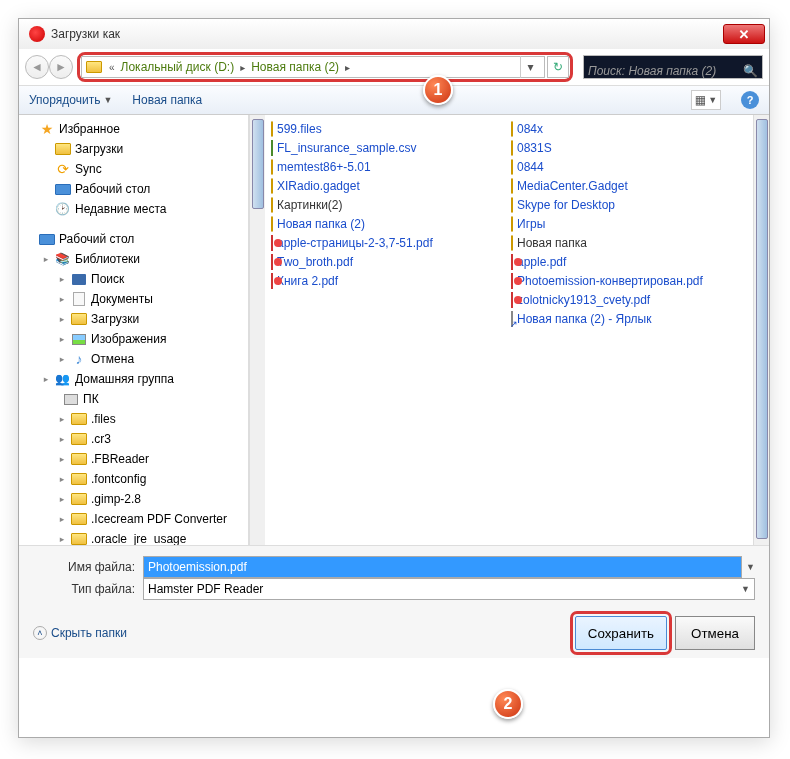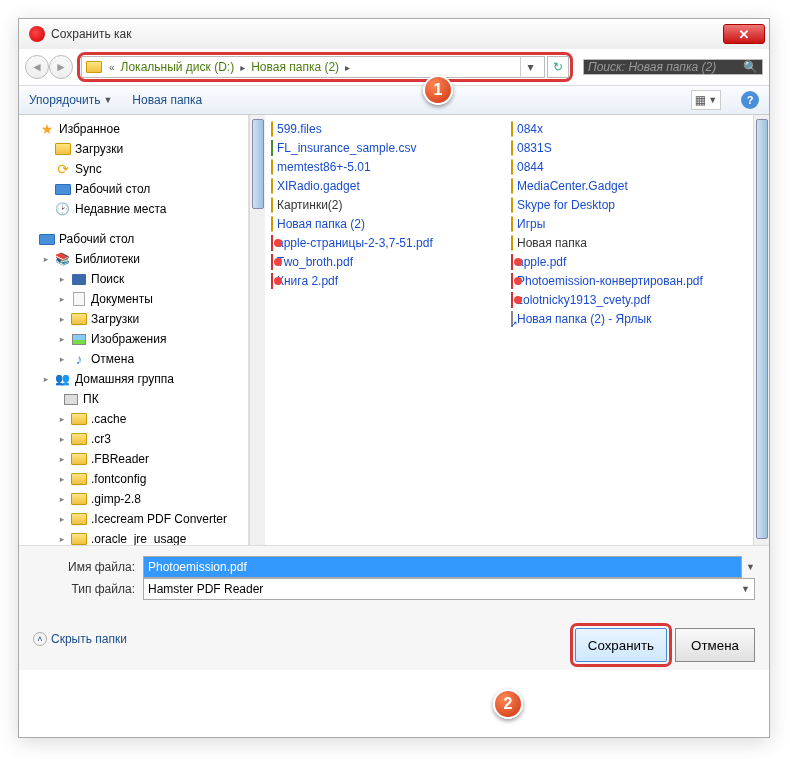--- a/index.html
+++ b/index.html
@@ -11,21 +11,21 @@
 .close-btn { width: 42px; height: 20px; background: linear-gradient(to bottom, #e77, #c11); border: 1px solid #a00; border-radius: 3px; display: flex; align-items: center; justify-content: center; color: #fff; font-weight: bold; font-size: 13px; cursor: pointer; }
 .nav-row { height: 36px; display: flex; align-items: center; padding: 4px 6px; gap: 4px; }
 .nav-arrows { display: flex; gap: 0; }
 .nav-arrow { width: 24px; height: 24px; border: 1px solid #bbb; border-radius: 50%; background: linear-gradient(to bottom, #fafafa, #eee); display: flex; align-items: center; justify-content: center; color: #999; cursor: pointer; }
 .breadcrumb-wrap { flex: 1; display: flex; align-items: center; border: 3px solid #d93838; border-radius: 8px; padding: 1px; height: 30px; }
 .breadcrumb { flex: 1; height: 22px; border: 1px solid #bbb; background: #fff; display: flex; align-items: center; padding: 0 4px; font-size: 12px; }
 .bc-chev { color: #555; margin: 0 4px; font-size: 10px; }
 .bc-seg { color: #4d7c0f; padding: 0 2px; cursor: pointer; }
 .bc-dd { width: 20px; height: 22px; border-left: 1px solid #ccc; display: flex; align-items: center; justify-content: center; color: #555; cursor: pointer; }
 .refresh { width: 22px; height: 22px; border: 1px solid #bbb; display: flex; align-items: center; justify-content: center; color: #3a7; cursor: pointer; margin-left: 2px; }
-.search-box { width: 180px; height: 16px; border: 1px solid #bbb; background: #404040; display: flex; align-items: flex-end; padding: 0 4px; margin-left: 6px; color: #999; font-style: italic; position: relative; }
+.search-box { width: 180px; height: 24px; border: 1px solid #bbb; background: #0f172a; display: flex; align-items: flex-end; padding: 0 4px; margin-left: 6px; color: #999; font-style: italic; position: relative; }
 .search-box .mag { position: absolute; right: 4px; color: #4a90d9; font-style: normal; }
 .callout { width: 30px; height: 30px; border-radius: 50%; background: radial-gradient(circle at 35% 30%, #ff8855, #cc3311); color: #fff; font-weight: bold; font-size: 16px; display: flex; align-items: center; justify-content: center; box-shadow: 0 2px 4px rgba(0,0,0,0.4); border: 2px solid #fff; position: absolute; z-index: 10; }
 .callout.c1 { left: 404px; top: 56px; }
 .callout.c2 { left: 474px; top: 670px; }
 .toolbar { height: 30px; background: linear-gradient(to bottom, #fafcff, #e9eff7); border-top: 1px solid #ddd; border-bottom: 1px solid #ccc; display: flex; align-items: center; padding: 0 10px; gap: 20px; }
 .toolbar .tb-item { color: #1a4d8a; cursor: pointer; display: flex; align-items: center; gap: 3px; }
 .toolbar .spacer { flex: 1; }
 .view-btn { width: 30px; height: 20px; border: 1px solid #ccc; display: flex; align-items: center; justify-content: center; cursor: pointer; background: #fff; color: #555; }
 .help-btn { width: 18px; height: 18px; border-radius: 50%; background: #4a90d9; color: #fff; display: flex; align-items: center; justify-content: center; font-size: 11px; font-weight: bold; cursor: pointer; }
 .main { display: flex; height: 430px; }
@@ -56,31 +56,31 @@
 .ico-link::after { content: "↗"; position: absolute; left: -2px; bottom: -3px; color: #1a4dcc; font-size: 9px; }
 .bottom { border-top: 1px solid #ddd; padding: 10px 14px 8px; background: #f6f6f6; }
 .form-row { display: flex; align-items: center; }
 .form-label { width: 110px; text-align: right; padding-right: 8px; color: #333; }
 .form-input { flex: 1; height: 22px; border: 1px solid #aaa; background: #fff; padding: 0 4px; font-size: 12px; }
 .form-input.sel { background: #3399ff; color: #fff; }
 .form-select { flex: 1; height: 22px; border: 1px solid #aaa; background: #fff; padding: 0 4px; display: flex; align-items: center; justify-content: space-between; cursor: pointer; }
 .btn-row { display: flex; align-items: center; margin-top: 16px; }
 .hide-folders { color: #1a4d8a; cursor: pointer; display: flex; align-items: center; gap: 4px; }
 .btn-row .spacer { flex: 1; }
-.btn { min-width: 80px; height: 24px; border: 1px solid #888; background: linear-gradient(to bottom, #fafafa, #e0e0e0); padding: 16px 12px; cursor: pointer; margin-left: 8px; display: flex; align-items: center; justify-content: center; margin-top: 12px; }
+.btn { min-width: 80px; height: 24px; border: 1px solid #888; background: linear-gradient(to bottom, #fafafa, #e0e0e0); padding: 16px 12px; cursor: pointer; margin-left: 8px; display: flex; align-items: center; justify-content: center; }
 .btn.primary { border: 1px solid #4a8ad4; outline: 3px solid #d93838; outline-offset: 2px; border-radius: 2px; background: linear-gradient(to bottom, #eaf4ff, #cfe8ff); }
 .dd-arrow { font-size: 9px; color: #555; }
 </style>
 </head>
 <body>
 
 <div class="window">
   <div class="titlebar">
     <div class="opera-icon"></div>
-    <div class="title-text">Сохранить как</div>
+    <div class="title-text">Загрузки как</div>
     <div class="close-btn">✕</div>
   </div>
 
   <div class="nav-row">
     <div class="nav-arrows">
       <div class="nav-arrow">◄</div>
       <div class="nav-arrow">►</div>
     </div>
     <div class="breadcrumb-wrap">
       <div class="breadcrumb">
@@ -204,21 +204,21 @@
           <span class="ico">
             <span class="ico-pc"></span>
           </span>
           <span>ПК</span>
         </div>
         <div class="tree-item" style="padding-left: 38px;">
           <span class="exp">▸</span>
           <span class="ico">
             <span class="ico-folder"></span>
           </span>
-          <span>.cache</span>
+          <span>.files</span>
         </div>
         <div class="tree-item" style="padding-left: 38px;">
           <span class="exp">▸</span>
           <span class="ico">
             <span class="ico-folder"></span>
           </span>
           <span>.cr3</span>
         </div>
         <div class="tree-item" style="padding-left: 38px;">
           <span class="exp">▸</span>

